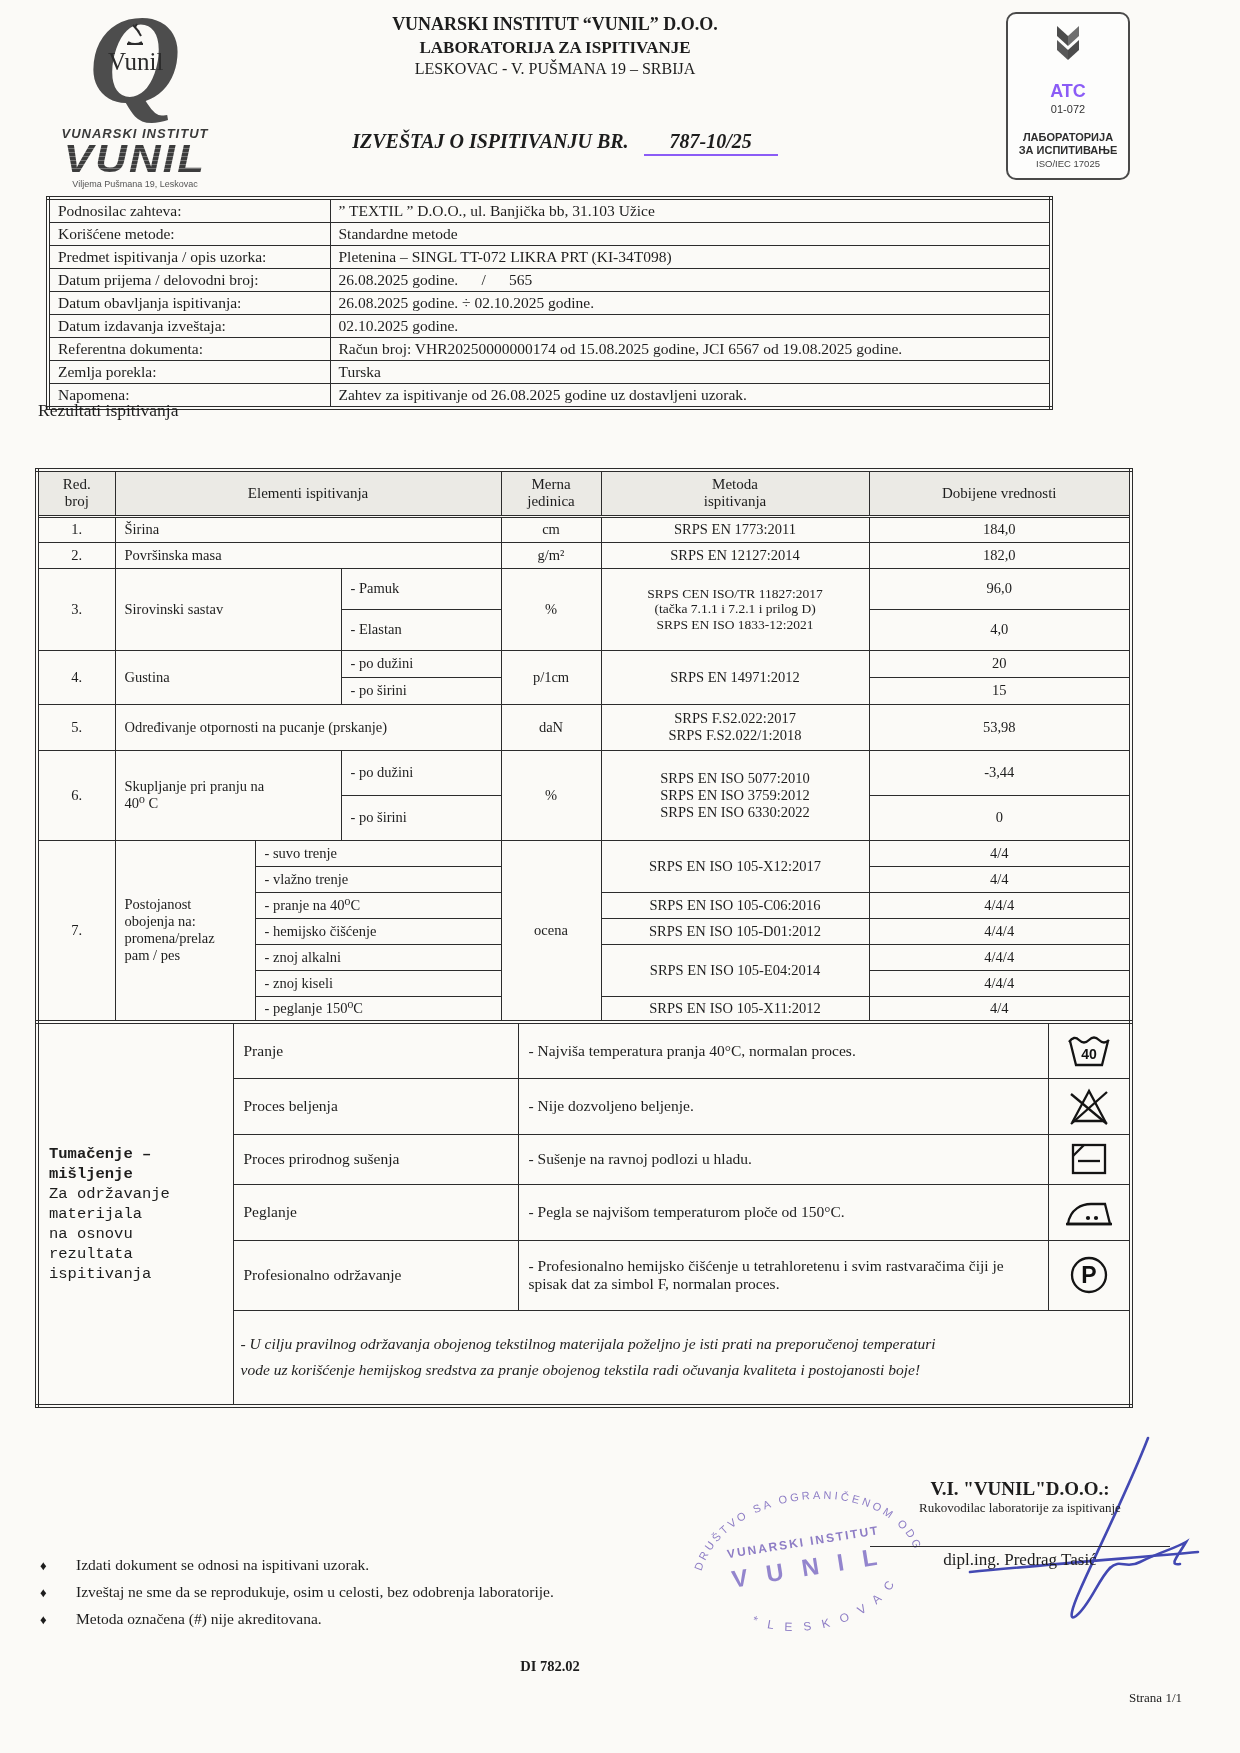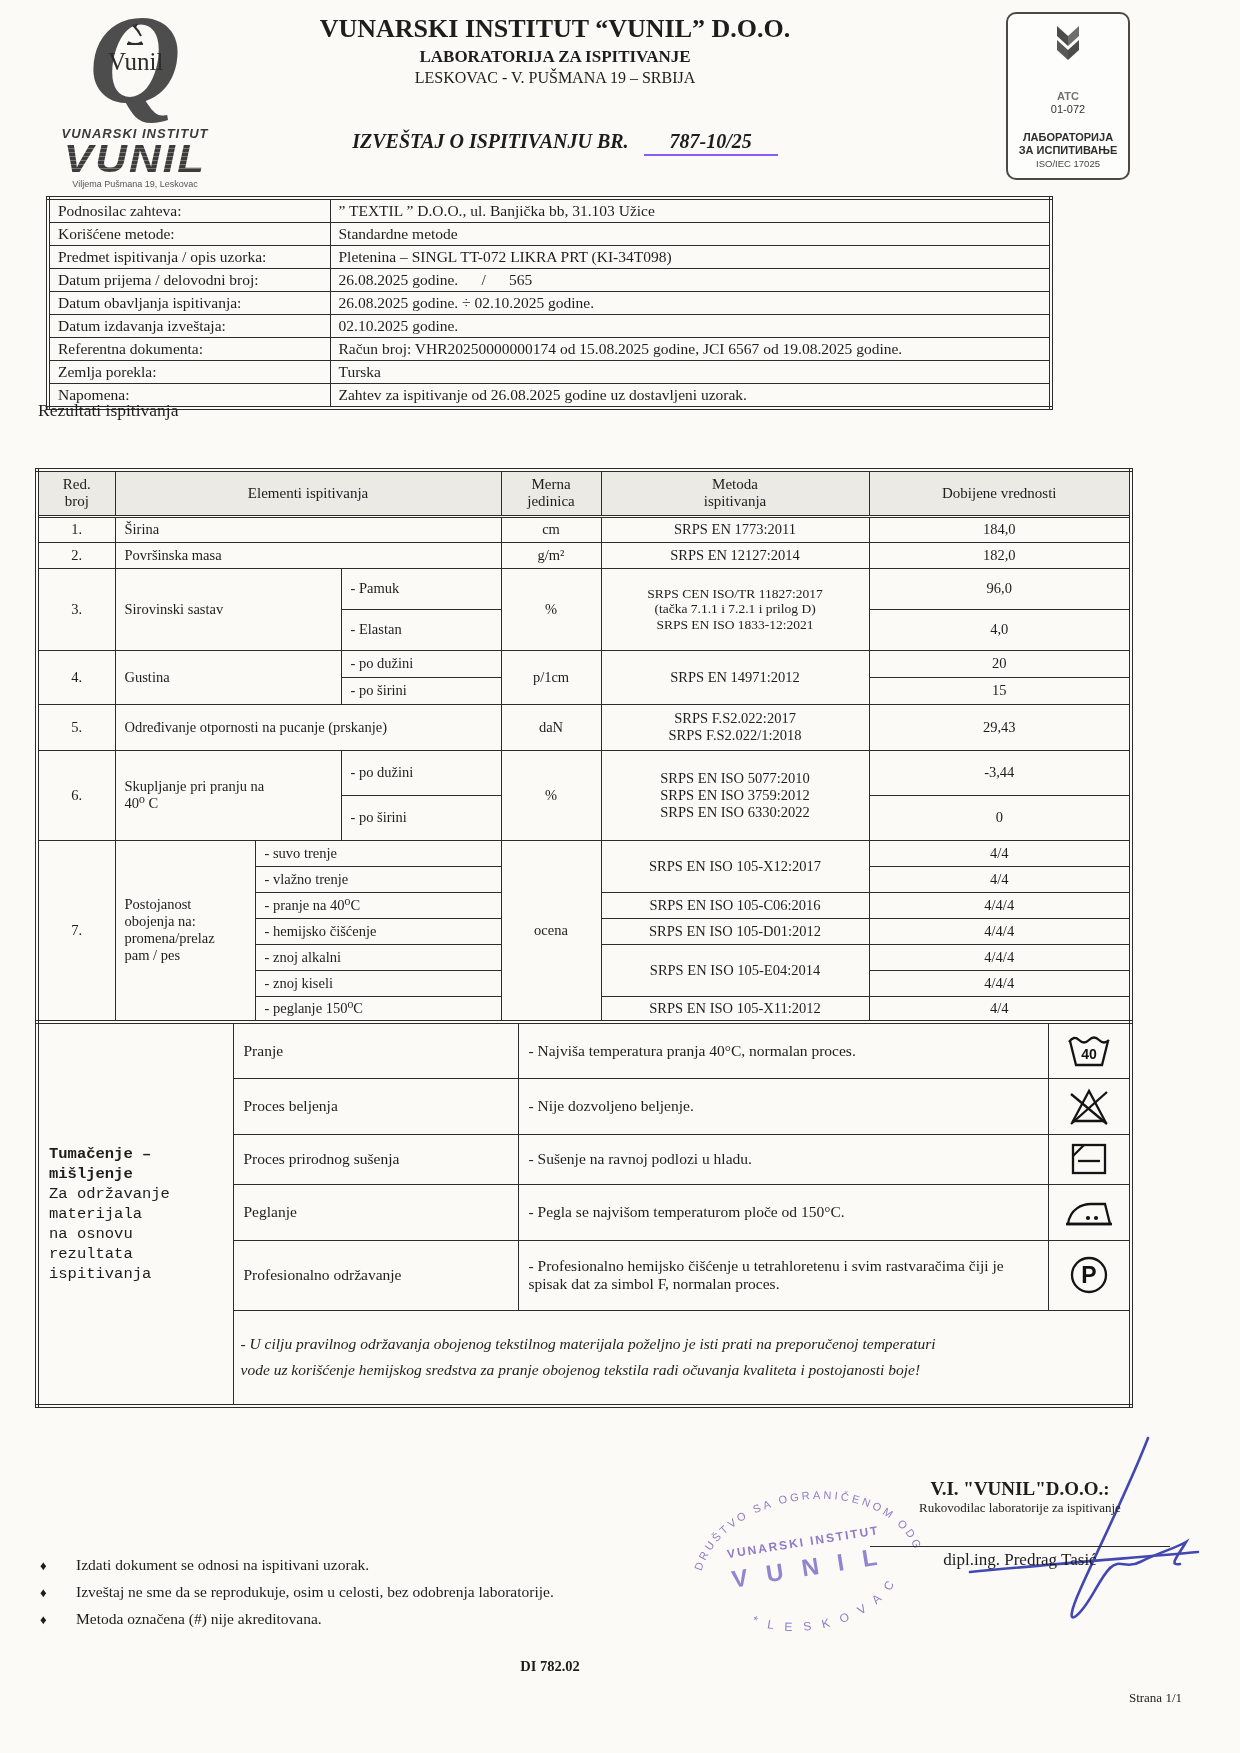--- a/index.html
+++ b/index.html
@@ -14,27 +14,27 @@
   .logo-block{position:absolute;left:10px;top:2px;width:190px;text-align:center;}
   .logo-q{position:relative;height:112px;}
   .logo-q .q{font-size:128px;line-height:98px;font-style:italic;color:#4d4d4d;font-family:"Liberation Serif",serif;font-weight:bold;}
   .logo-q .vunil-in{position:absolute;left:68px;top:38px;font-size:25px;color:#2c2c2c;font-family:"Liberation Serif",serif;}
   .logo-q .micro{position:absolute;left:84px;top:12px;}
   .logo-inst{font-family:"Liberation Sans",sans-serif;font-weight:bold;font-style:italic;font-size:13px;letter-spacing:1px;color:#3a3a3a;margin-top:4px;}
   .logo-vunil{font-family:"Liberation Sans",sans-serif;font-weight:bold;font-style:italic;font-size:38px;line-height:36px;color:#454545;letter-spacing:2px;transform:scaleX(1.15);transform-origin:center;
     background:repeating-linear-gradient(180deg,#3c3c3c 0 3px,#777 3px 4px);-webkit-background-clip:text;background-clip:text;-webkit-text-fill-color:transparent;}
   .logo-addr{font-family:"Liberation Sans",sans-serif;font-size:9px;color:#555;margin-top:2px;}
   .head-center{position:absolute;left:245px;top:6px;width:560px;text-align:center;}
-  .hc-title{font-size:26px;font-weight:bold;}
+  .hc-title{font-size:18px;font-weight:bold;}
   .hc-sub{font-size:17px;font-weight:bold;margin-top:3px;}
   .hc-line{font-size:16px;margin-top:2px;}
   .report-line{position:absolute;left:215px;top:122px;width:640px;text-align:center;font-size:20px;font-weight:bold;font-style:italic;}
   .report-num{display:inline-block;border-bottom:2px solid #8b5cf6;padding:0 26px 1px 26px;margin-left:10px;}
   .atc-badge{position:absolute;right:80px;top:4px;width:124px;height:168px;border:2px solid #4a4a4a;border-radius:10px;text-align:center;padding-top:10px;box-sizing:border-box;background:#fdfdfc;}
-  .atc-name{font-family:"Liberation Sans",sans-serif;font-weight:bold;font-size:11px;color:#737373;margin-top:18px;}
+  .atc-name{font-family:"Liberation Sans",sans-serif;font-weight:bold;font-size:18px;color:#8b5cf6;margin-top:9px;}
   .atc-num{font-family:"Liberation Sans",sans-serif;font-size:11px;color:#333;margin-top:1px;}
   .atc-lab{font-family:"Liberation Sans",sans-serif;font-size:11px;font-weight:bold;color:#2e2e2e;margin-top:16px;line-height:13px;}
   .atc-iso{font-family:"Liberation Sans",sans-serif;font-size:9.5px;color:#444;margin-top:1px;}
   
   table{border-collapse:collapse;table-layout:fixed;}
   .info-table{position:absolute;top:196px;left:46px;width:1007px;border:4px double #2c2c2c;}
   .info-table td{border:1.6px solid #2c2c2c;font-size:15.5px;padding:1px 8px;height:20px;vertical-align:middle;}
   .info-label{width:282px;}
   .info-value{white-space:pre-wrap;}
   .section-heading{position:absolute;top:400px;left:38px;font-size:17.5px;}
@@ -223,21 +223,21 @@
     <td>15</td>
   </tr>
   <tr style="height:46px">
     <td>5.</td>
     <td colspan="3" class="tl">Određivanje otpornosti na pucanje (prskanje)</td>
     <td>daN</td>
     <td>
       <span>SRPS F.S2.022:2017</span><br>
       <span>SRPS F.S2.022/1:2018</span>
     </td>
-    <td>29,43</td>
+    <td>53,98</td>
   </tr>
   <tr style="height:45px">
     <td rowspan="2">6.</td>
     <td rowspan="2" colspan="2" class="tl">
       <span>Skupljanje pri pranju na</span><br>
       <span>40⁰ C</span>
     </td>
     <td class="tl">- po dužini</td>
     <td rowspan="2">%</td>
     <td rowspan="2">

